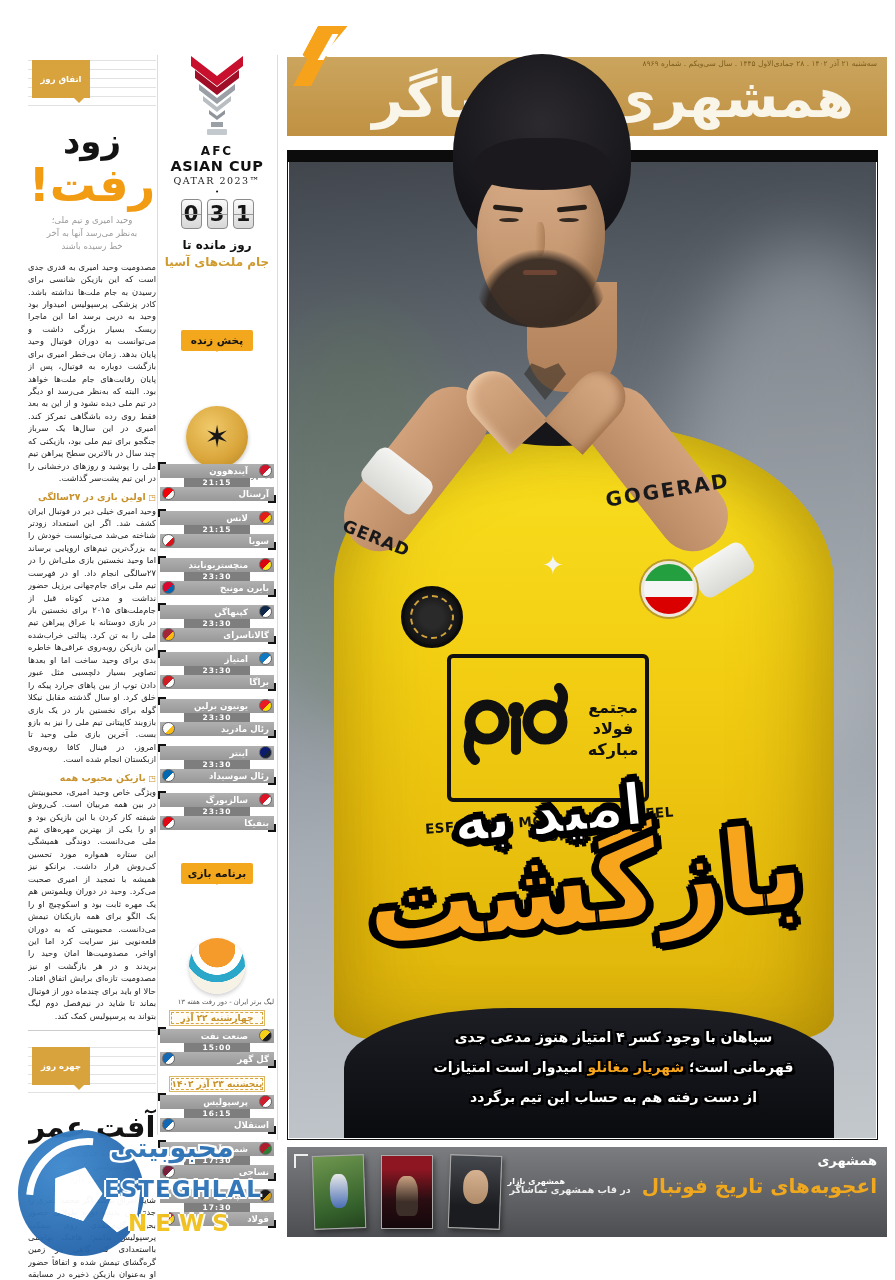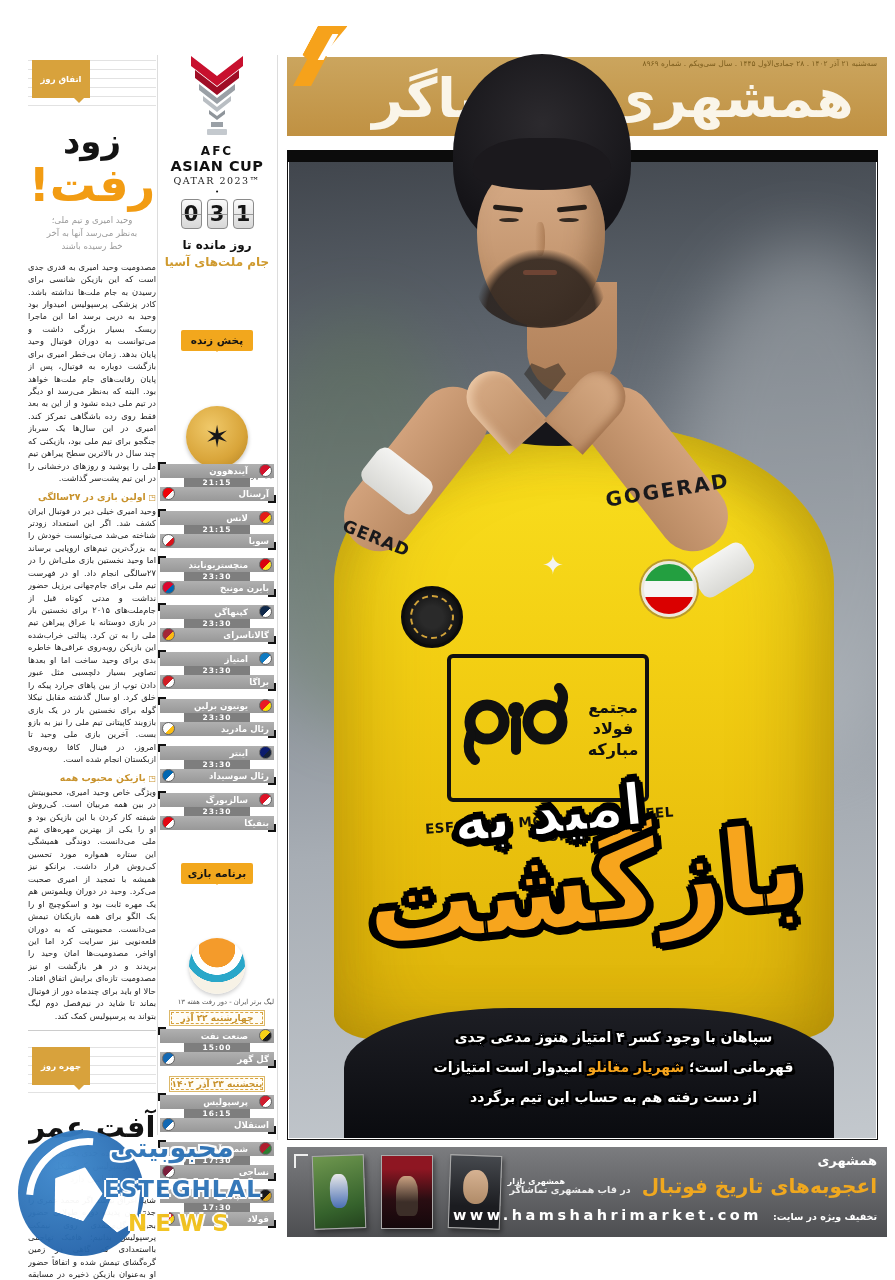--- a/index.html
+++ b/index.html
@@ -423,24 +423,20 @@
       <div class="cover c1"></div>
       <div class="cover c2"></div>
       <div class="cover c3"></div>
     </div>
     <div class="ad-brand">همشهری</div>
     <div class="ad-brand2">همشهری بازار</div>
     <div class="ad-title">
       <span class="g">اعجوبه‌های تاریخ فوتبال</span>
       <span class="w">در قاب همشهری تماشاگر</span>
     </div>
-    <div class="ad-url">
-      <span class="lbl">تخفیف ویژه در سایت:</span>
-      <span class="url">www.hamshahrimarket.com</span>
-    </div>
   </div>
 
   <div class="wm">
     <div class="wm-ball"></div>
     <div class="wm-drop"></div>
     <div class="wm-t1">محبوبیتی</div>
     <div class="wm-t2">ESTEGHLAL</div>
     <div class="wm-t3">NEWS</div>
   </div>
 

